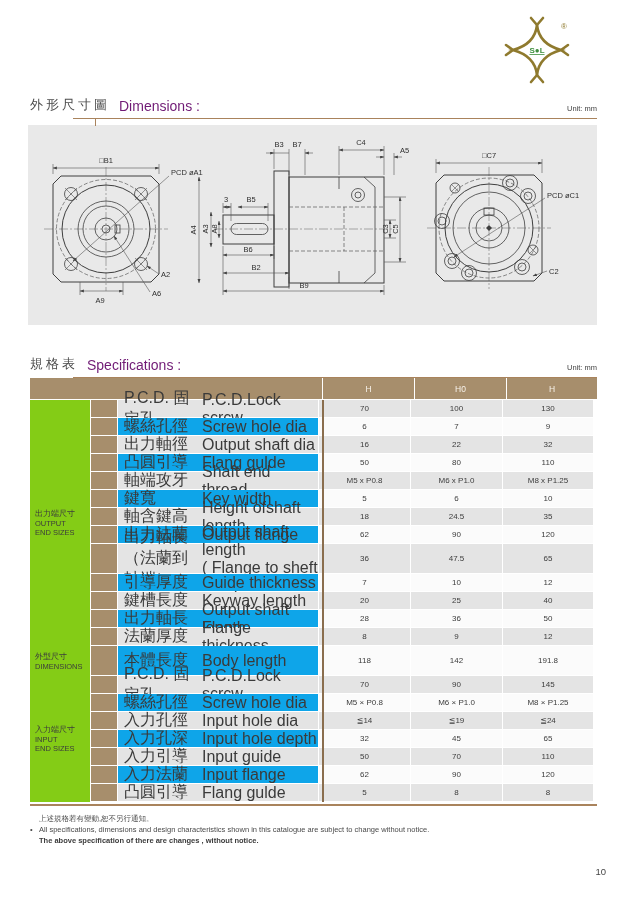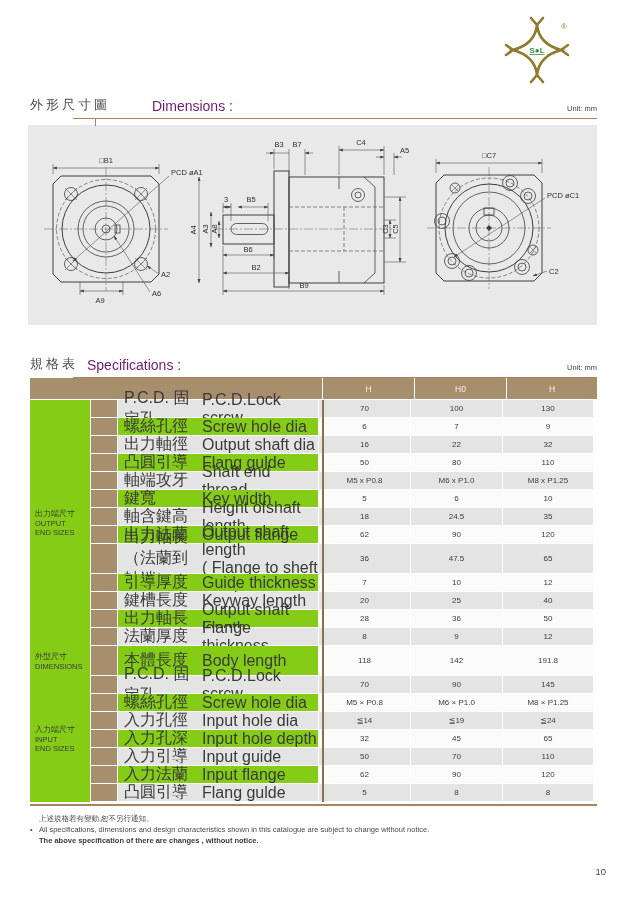--- a/index.html
+++ b/index.html
@@ -13,21 +13,21 @@
   .logo{position:absolute;top:16px;right:48px;width:70px;height:70px;}
   .logo svg{display:block;}
 
   
   .section-head{position:relative;height:22px;display:flex;align-items:flex-end;}
   .section-head .cn{font-size:13px;letter-spacing:3px;color:#4c4c4c;}
   .section-head .en{font-size:14px;color:#701a75;margin-left:9px;}
   .section-head .unit{margin-left:auto;font-size:7.5px;color:#444;padding-bottom:1px;}
   .rule-line{position:absolute;left:43px;right:0;bottom:-5px;height:1.5px;background:#a9835c;}
   .rule-tick{position:absolute;left:65px;bottom:-12px;width:1px;height:7px;background:#a9835c;}
-  .sh1{margin-top:92px;gap:33px;}
+  .sh1{margin-top:92px;}
   .sh2{margin-top:26px;}
 
   
   .panel{margin-top:11px;width:569px;height:200px;margin-left:-2px;}
   .panel svg{display:block;}
   .dln{stroke:#3f3f3f;stroke-width:1;fill:none;}
   .dln2{stroke:#3f3f3f;stroke-width:.8;fill:none;}
   .dash{stroke:#5a5a5a;stroke-width:.7;fill:none;stroke-dasharray:4 2;}
   .cline{stroke:#777;stroke-width:.6;fill:none;stroke-dasharray:9 2 2 2;}
   .dim{stroke:#555;stroke-width:.6;fill:none;}
@@ -42,21 +42,21 @@
   .th-v:last-child{width:90px;margin-right:0;}
   .group-block{display:flex;}
   .group-cell{width:64px;margin-right:1px;background:#84cc16;display:flex;flex-direction:column;
               justify-content:center;padding-left:5px;box-sizing:border-box;}
   .group-cell .gcn{font-size:8px;color:#3c3c3c;line-height:10px;}
   .group-cell .gen{font-size:7.5px;color:#3c3c3c;line-height:9px;white-space:pre-line;}
   .group-rows{flex:1;display:flex;flex-direction:column;}
   .row{display:flex;height:17px;margin-bottom:1px;}
   .row.tall{height:29px;}
   .sq{width:26px;margin-right:1px;background:#a78e6c;}
-  .lbl{width:200px;margin-right:1px;display:flex;align-items:center;background:#84cc16;}
+  .lbl{width:200px;margin-right:1px;display:flex;align-items:center;background:#0ea5e9;}
   .lbl .cnw{width:84px;padding-left:6px;box-sizing:border-box;}
   .lbl .enw{flex:1;}
   .v{width:91px;margin-right:1px;display:flex;align-items:center;justify-content:center;
      font-size:8px;color:#3c3c3c;background:#fbfbfb;}
   .v:last-child{width:90px;margin-right:4px;}
   .row.odd .lbl,.row.odd .v{background:#e4e4e4;}
   .col-divider{position:absolute;left:292px;top:22px;bottom:0;width:2px;background:#8a6e4e;z-index:2;}
   .table-rule{margin-top:2px;height:2px;background:#a9835c;}
 
   

